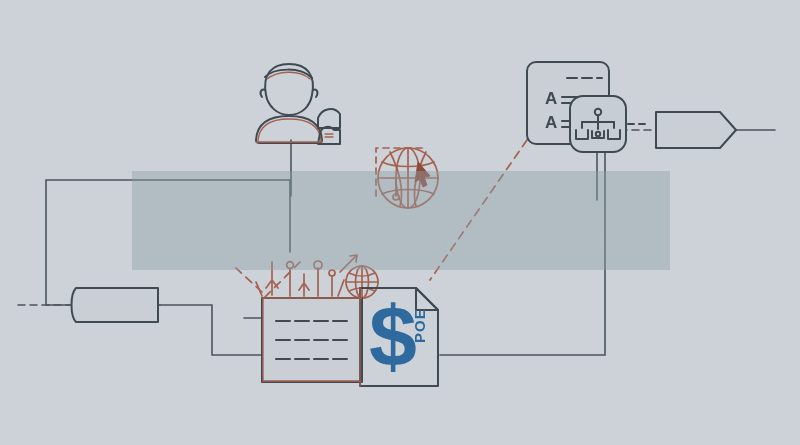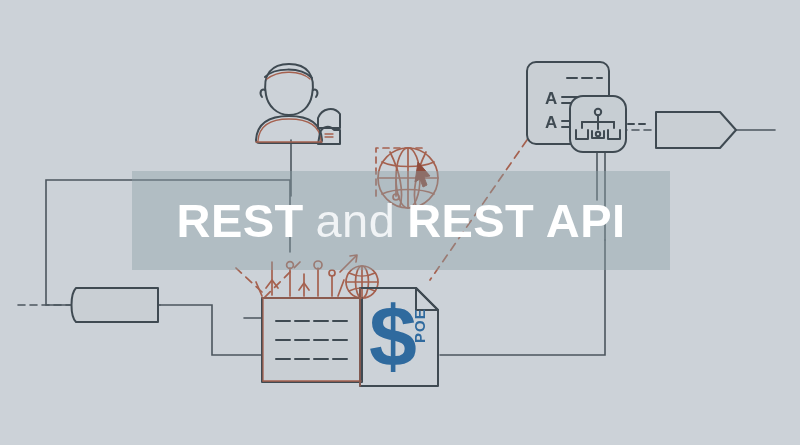--- a/index.html
+++ b/index.html
@@ -229,21 +229,14 @@
       <text x="0" y="0" font-family="Liberation Sans, sans-serif" font-size="15" font-weight="bold" fill="#2f6a9e" letter-spacing="1" transform="translate(425,343) rotate(-90)">POE</text>
     </g>
 
     <g>
       <path class="rd-f" d="M 262 298 L 362 298"></path>
       <path class="rd-f" d="M 360 288 L 360 386"></path>
     </g>
   </svg>
 
   <div id="title-band"></div>
-  <div id="title-text">
-    <span class="w-bold">REST</span>
-    <span class="sp"></span>
-    <span class="w-light">and</span>
-    <span class="sp"></span>
-    <span class="w-bold">REST API</span>
-  </div>
 
 </div>
 
 </body></html>

